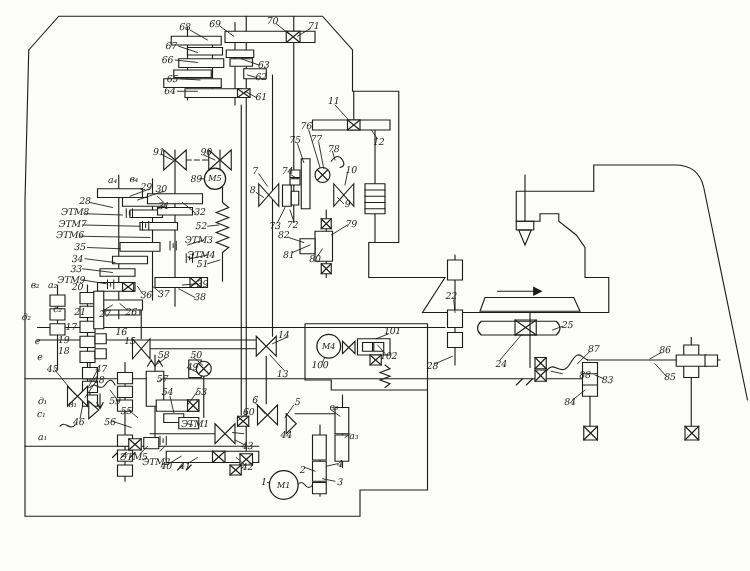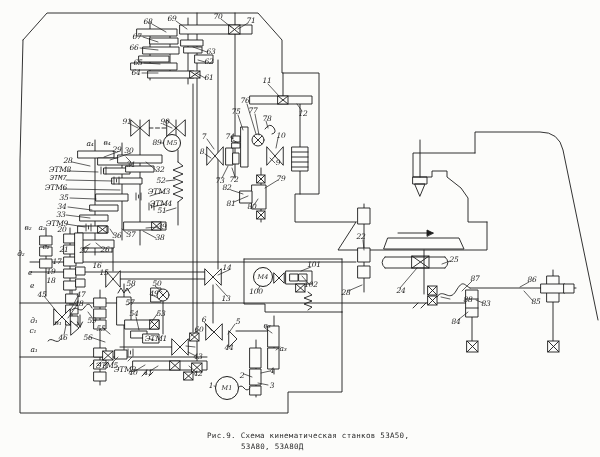--- a/index.html
+++ b/index.html
@@ -309,21 +309,21 @@
       <span class="plbl" style="left: 281px; top: 179px;">79</span>
       <span class="plbl" style="left: 127px; top: 122px;">91</span>
       <span class="plbl" style="left: 165px; top: 122px;">90</span>
       <span class="plbl" style="left: 157px; top: 143px;">89</span>
       <span class="plbl" style="left: 90px; top: 144px;">а₄</span>
       <span class="plbl" style="left: 107px; top: 143px;">в₄</span>
       <span class="plbl" style="left: 117px; top: 150px;">29</span>
       <span class="plbl" style="left: 129px; top: 151px;">30</span>
       <span class="plbl" style="left: 68px; top: 161px;">28</span>
       <span class="plbl" style="left: 60px; top: 170px;">ЭТМ8</span>
-      <span class="plbl" style="left: 58px; top: 179px; font-family: Liberation Mono, monospace;">ЭТМ7</span>
+      <span class="plbl" style="left: 58px; top: 179px;">ЭТМ7</span>
       <span class="plbl" style="left: 56px; top: 188px;">ЭТМ6</span>
       <span class="plbl" style="left: 64px; top: 198px;">35</span>
       <span class="plbl" style="left: 62px; top: 207px;">34</span>
       <span class="plbl" style="left: 61px; top: 215px;">33</span>
       <span class="plbl" style="left: 57px; top: 224px;">ЭТМ9</span>
       <span class="plbl" style="left: 62px; top: 230px;">20</span>
       <span class="plbl" style="left: 131px; top: 165px;">31</span>
       <span class="plbl" style="left: 160px; top: 170px; font-style: italic;">32</span>
       <span class="plbl" style="left: 161px; top: 181px;">52</span>
       <span class="plbl" style="left: 159px; top: 192px;">ЭТМ3</span>
@@ -395,17 +395,13 @@
       <span class="plbl" style="left: 532px; top: 280px;">86</span>
       <span class="plbl" style="left: 536px; top: 302px;">85</span>
       <span class="plbl" style="left: 486px; top: 304px;">83</span>
       <span class="plbl" style="left: 456px; top: 322px;">84</span>
       <span class="motor" style="left: 227px; top: 388px; width: 22px; height: 22px;">М1</span>
       <span class="motor" style="left: 263px; top: 277px; width: 18px; height: 18px;">М4</span>
       <span class="motor" style="left: 172px; top: 143px; width: 16px; height: 16px;">М5</span>
     </div>
 
 
-  <div class="caption">
-    <div>Рис.9. Схема кинематическая станков 53А50,</div>
-    <div class="cap2">53А80, 53А80Д</div>
-  </div>
 </div>
 
 </body></html>

